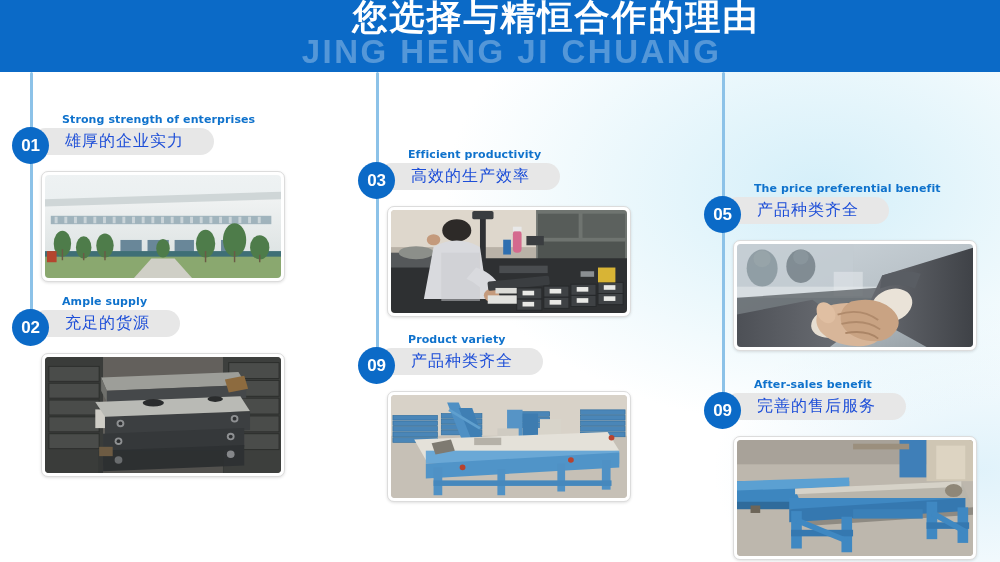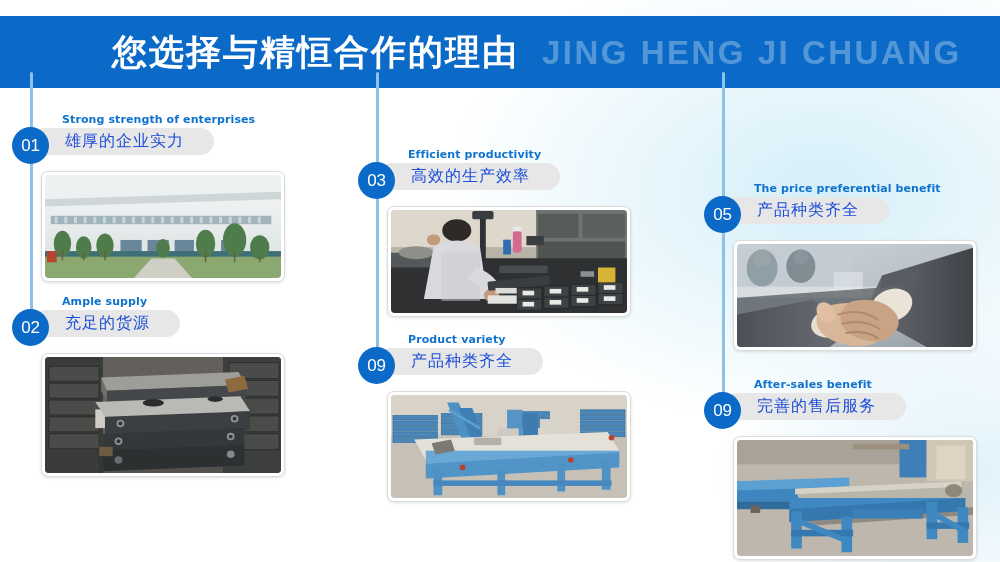--- a/index.html
+++ b/index.html
@@ -21,27 +21,28 @@
     background:
       radial-gradient(ellipse 520px 330px at 820px 190px, rgba(205,236,248,0.85) 0%, rgba(222,243,250,0.55) 42%, rgba(255,255,255,0) 72%),
       radial-gradient(ellipse 380px 240px at 980px 470px, rgba(214,238,249,0.75) 0%, rgba(255,255,255,0) 70%),
       linear-gradient(180deg, #ffffff 0%, #ffffff 100%);
     overflow: hidden;
   }
 
   
   .banner {
     position: absolute;
-    left: 0; top: 16px;
+    left: 0; top: 0;
     width: 1000px;
     height: 72px;
     background: #0b6ac7;
     display: flex;
     align-items: center;
     white-space: nowrap;
+    flex-direction: column;
   }
   .banner-title-cn {
     margin-left: 112px;
     color: #ffffff;
     font-size: 35px;
     font-weight: bold;
     letter-spacing: 2px;
     line-height: 1;
     font-family: "DejaVu Sans", "Liberation Sans", sans-serif;
   }
@@ -74,21 +75,21 @@
   }
 
   .badge {
     position: absolute;
     left: 0; top: 14px;
     width: 37px; height: 37px;
     border-radius: 50%;
     background: #0b6ac7;
     color: #ffffff;
     font-size: 17px;
-    font-weight: normal;
+    font-weight: bold;
     display: flex;
     align-items: center;
     justify-content: center;
     letter-spacing: -0.3px;
     z-index: 3;
   }
 
   .label-en {
     position: absolute;
     left: 50px; top: 0;

